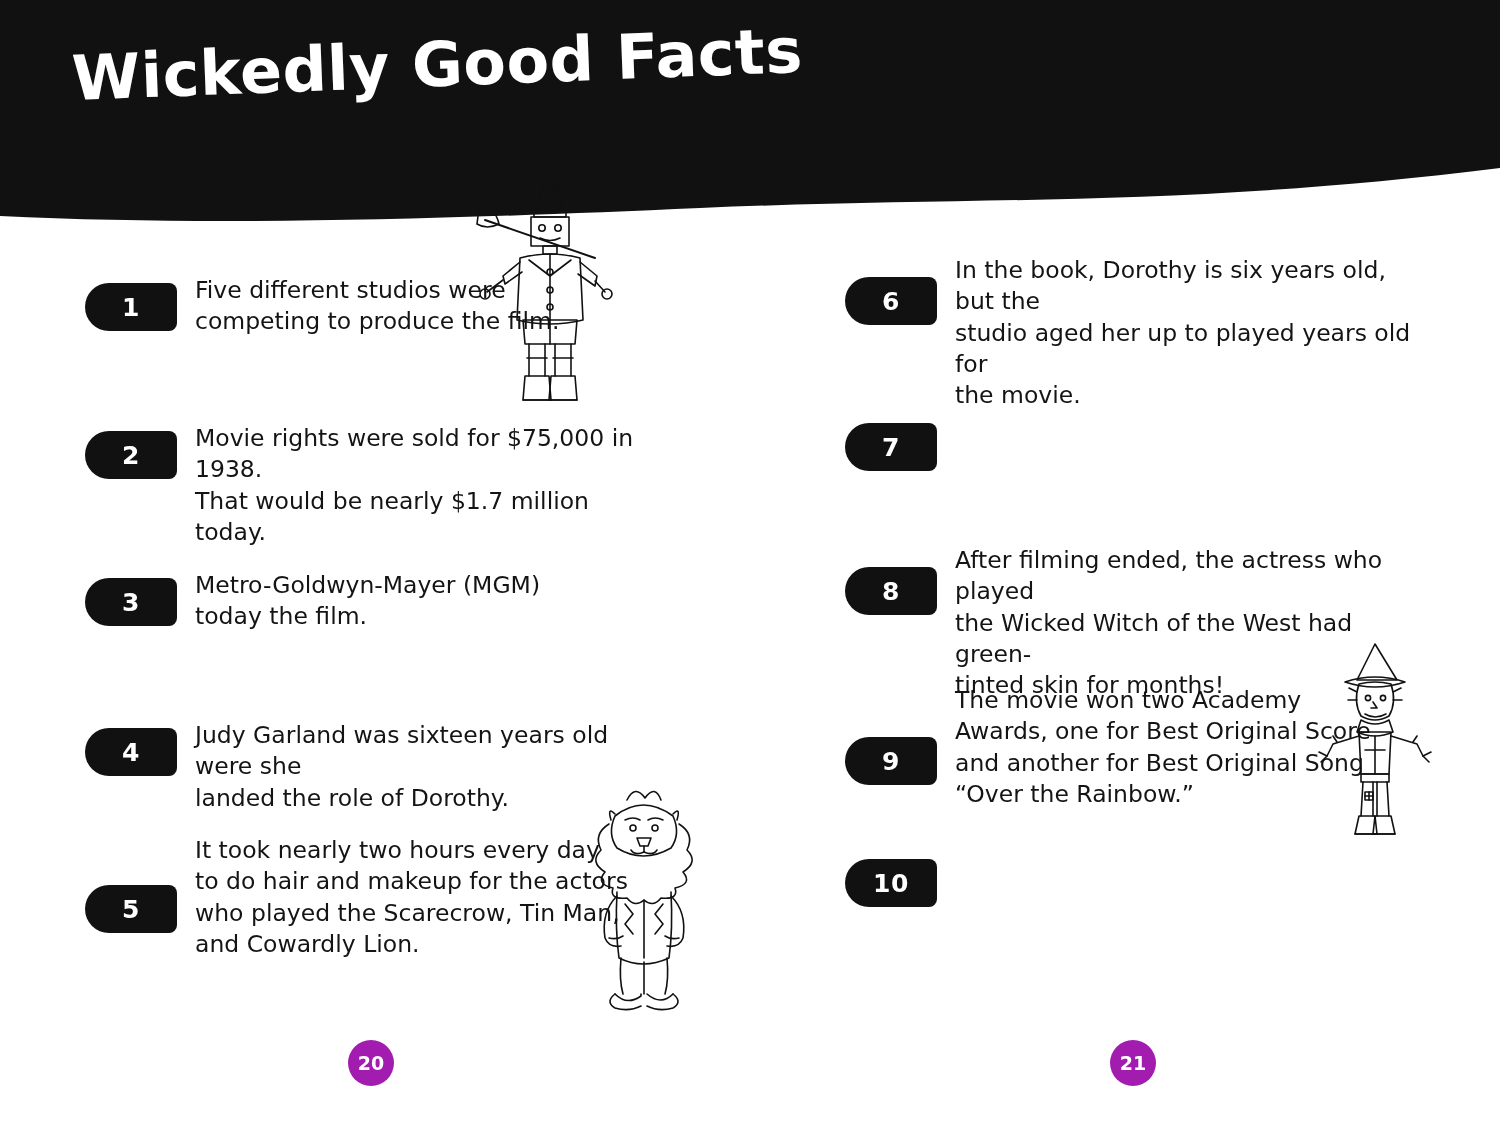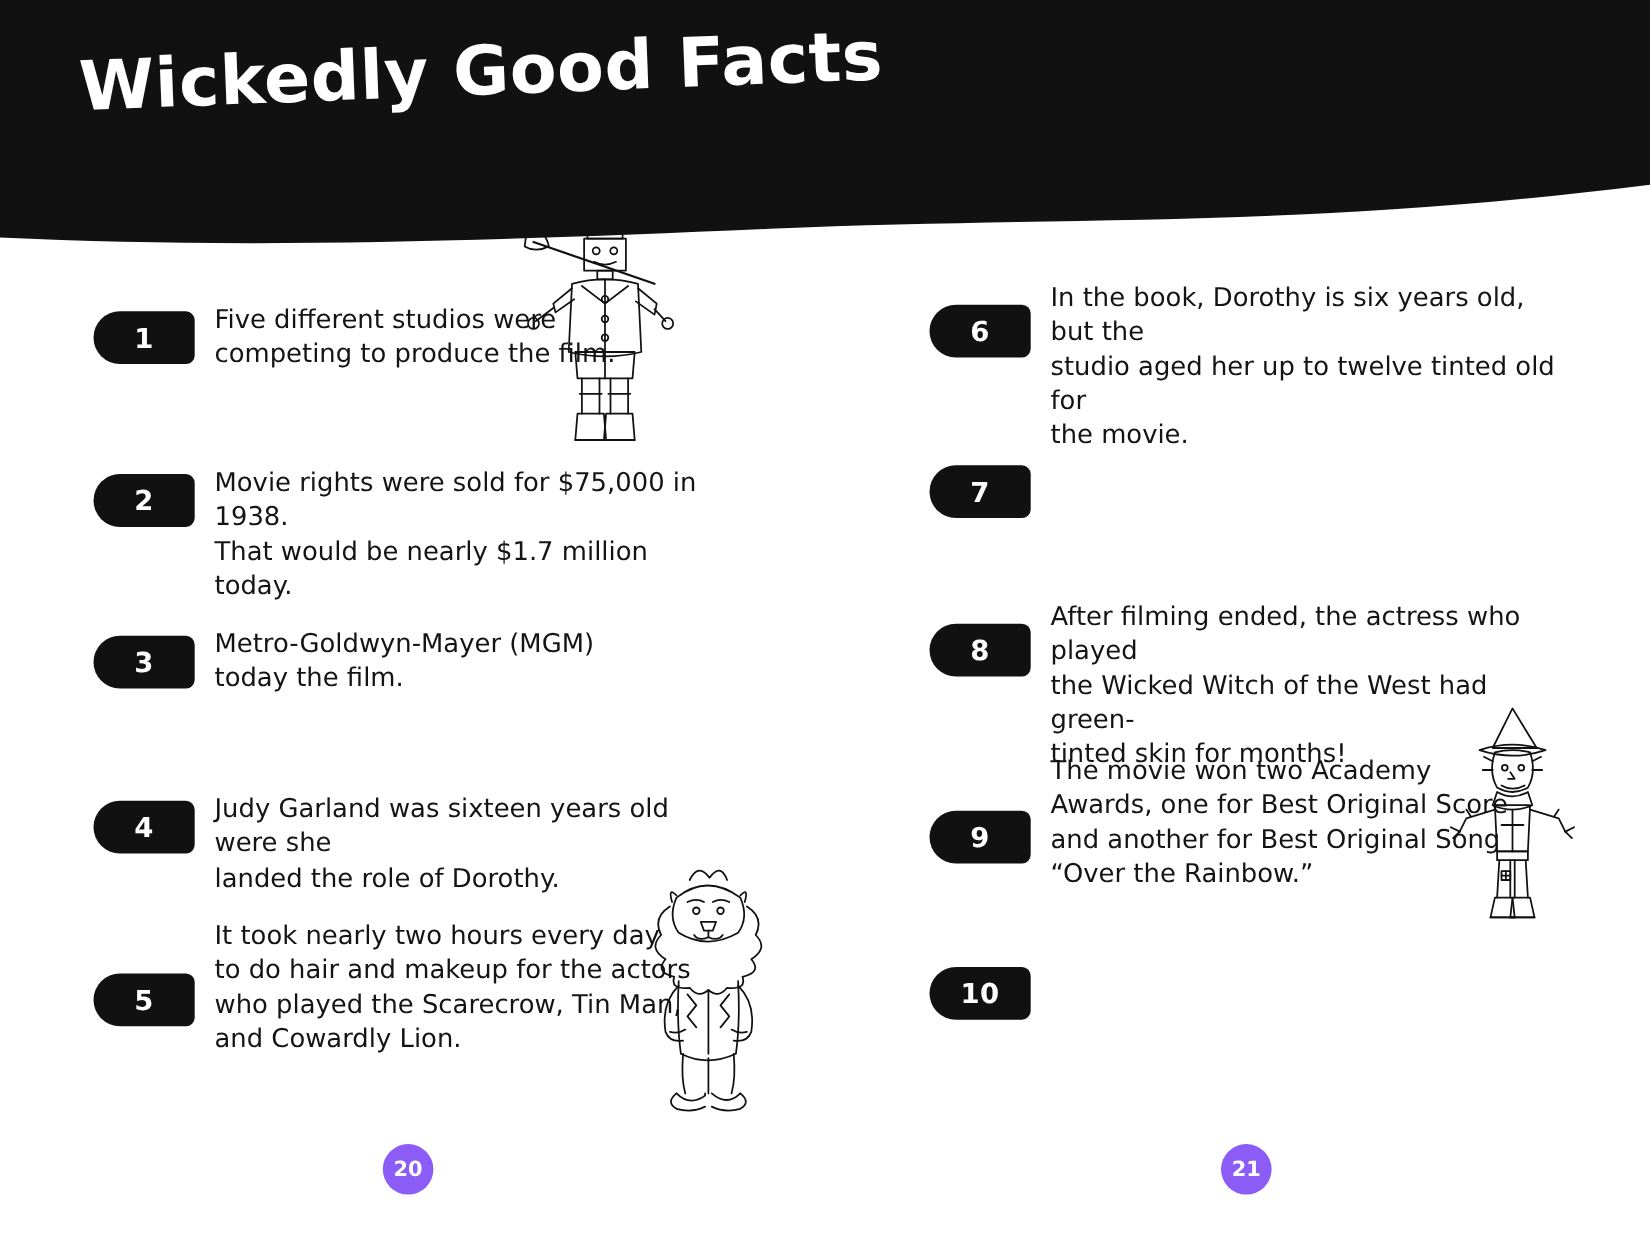--- a/index.html
+++ b/index.html
@@ -106,38 +106,38 @@
   
   .f1 .badge  { margin-top: 8px; }
   .f2 .badge  { margin-top: 8px; }
   .f3 .badge  { margin-top: 8px; }
   .f4 .badge  { margin-top: 8px; }
   .f5 .badge  { margin-top: 50px; }
   .f6 .badge  { margin-top: 22px; }
   .f7 .badge  { margin-top: 8px; }
   .f8 .badge  { margin-top: 22px; }
   .f9 .badge  { margin-top: 52px; }
-  .f10 .badge { margin-top: 34px; }
+  .f10 .badge { margin-top: 14px; }
 
   .f6 .fact-text, .f7 .fact-text, .f8 .fact-text,
   .f9 .fact-text, .f10 .fact-text { max-width: 470px; }
 
   
   .illus { position: absolute; }
   .illus-tinman   { left: 465px; top: 180px; }
   .illus-lion     { left: 565px; top: 780px; }
   .illus-scarecrow{ left: 1305px; top: 640px; }
 
   
   .page-num {
     position: absolute;
     width: 46px;
     height: 46px;
     border-radius: 50%;
-    background: #8b5cf6;
+    background: #a21caf;
     color: #ffffff;
     font-family: "DejaVu Sans", sans-serif;
     font-weight: bold;
     font-size: 19px;
     display: flex;
     align-items: center;
     justify-content: center;
   }
   .page-num-left  { left: 348px;  top: 1040px; }
   .page-num-right { left: 1110px; top: 1040px; }
@@ -189,21 +189,21 @@
 and Cowardly Lion.</div>
     </div>
 
   </div>
 
   <div class="col col-right">
 
     <div class="fact f6">
       <div class="badge">6</div>
       <div class="fact-text">In the book, Dorothy is six years old, but the
-studio aged her up to twelve tinted old for
+studio aged her up to played years old for
 the movie.</div>
     </div>
 
     <div class="fact f7">
       <div class="badge">7</div>
     </div>
 
     <div class="fact f8">
       <div class="badge">8</div>
       <div class="fact-text">After filming ended, the actress who played

